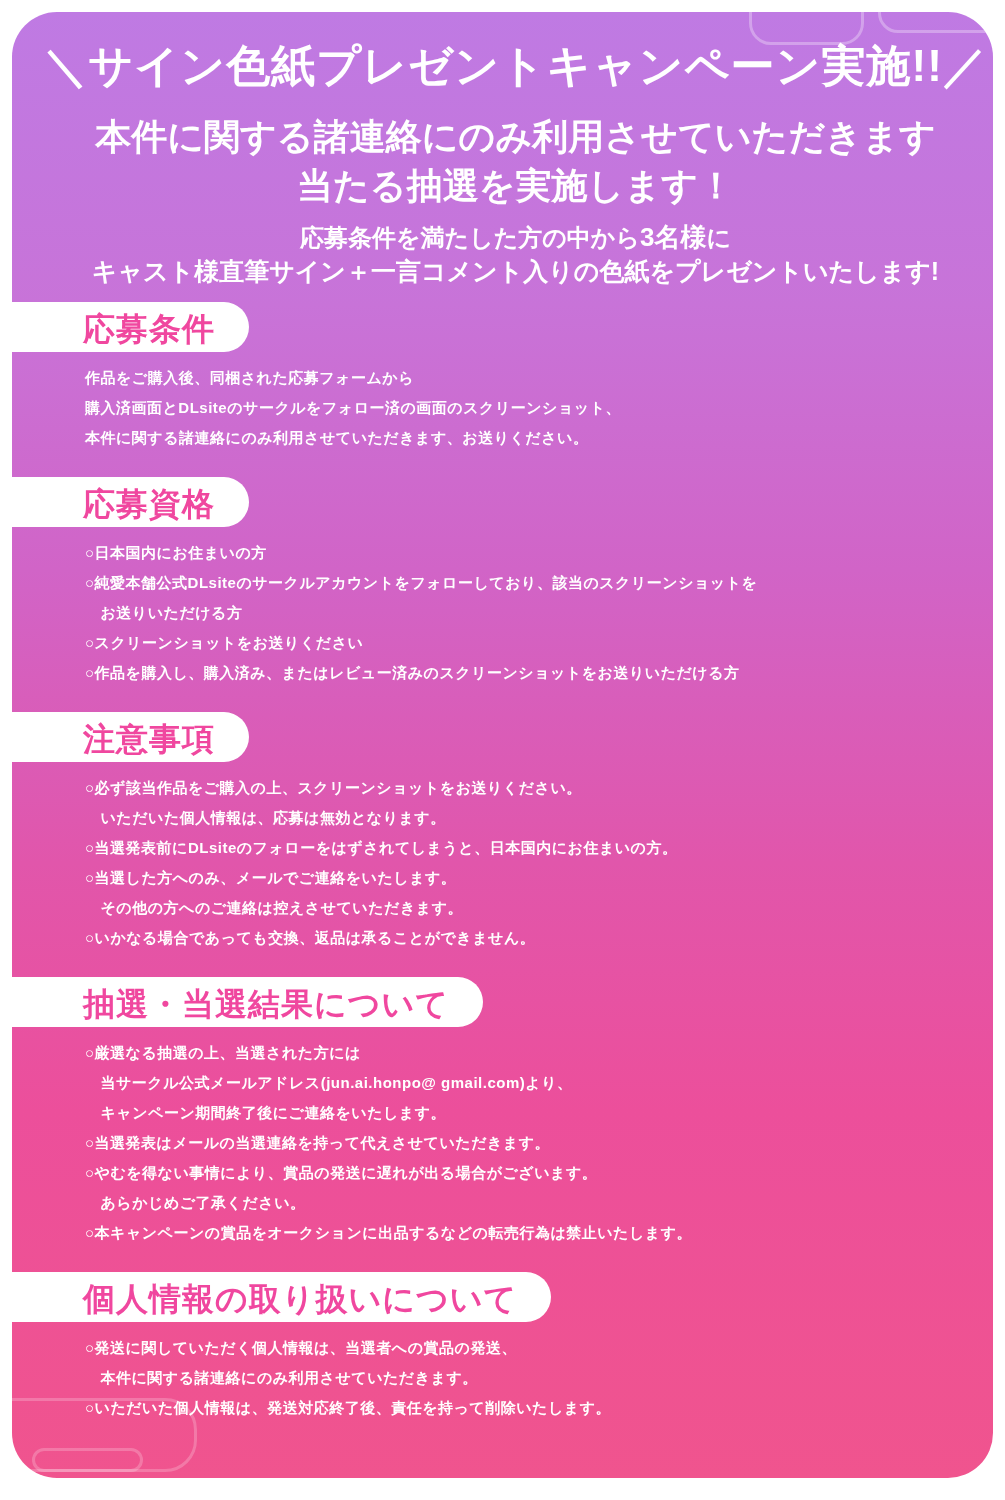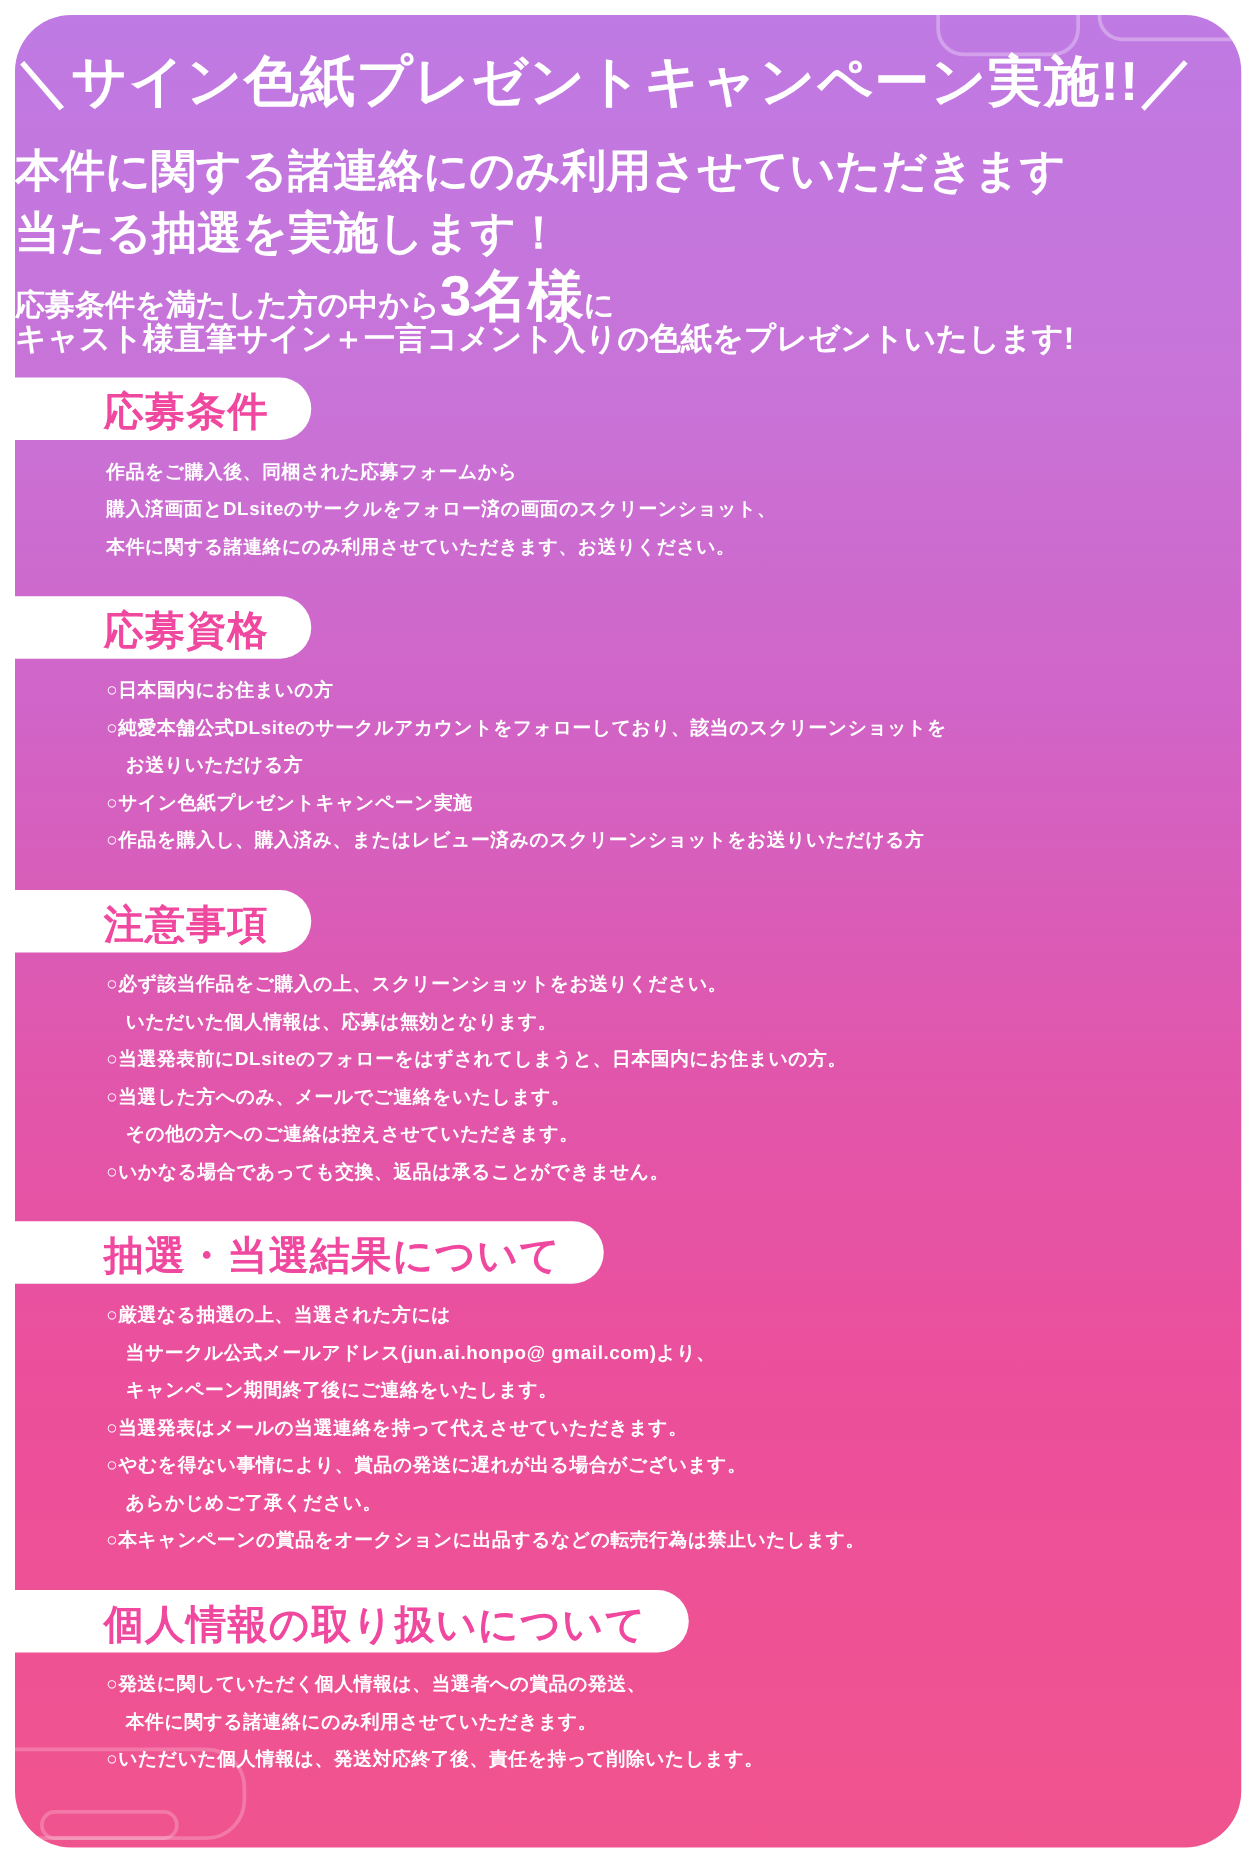--- a/index.html
+++ b/index.html
@@ -19,25 +19,25 @@
       #e156ab 58%, #ec4f9b 75%, #f0548e 100%);
   }
 
   
   .deco{position:absolute;border:3px solid rgba(255,255,255,0.30);pointer-events:none;}
   .deco-tr-1{left:737px;top:-22px;width:115px;height:55px;border-radius:22px;}
   .deco-tr-2{left:866px;top:-22px;width:300px;height:43px;border-radius:20px;}
   .deco-bl-rect{left:-40px;top:1386px;width:225px;height:74px;border-radius:32px;border-color:rgba(255,255,255,0.22);}
   .deco-bl-pill{left:20px;top:1436px;width:111px;height:24px;border-radius:13px;border-color:rgba(255,255,255,0.22);}
 
-  .hdr{position:absolute;left:0;width:100%;color:#fff;}
+  .hdr{position:absolute;left:13px;width:100%;text-align:center;color:#fff;}
   .title{top:28px;font-size:44px;line-height:52px;letter-spacing:1px;}
   .subtitle{top:100px;font-size:36px;line-height:49px;}
   .intro1{top:205px;font-size:24px;line-height:40px;}
-  .intro1 .big{font-size:45px;}
+  .intro1 .big{font-size:26px;}
   .intro2{top:244px;font-size:25px;line-height:30px;}
 
   .sections{position:absolute;left:0;top:290px;width:100%;}
   .section + .section{margin-top:24px;}
   .section-pill{
     background:#ffffff;height:50px;border-radius:0 25px 25px 0;
     display:inline-flex;align-items:flex-end;
     padding:0 34px 0 71px;
     color:var(--pink);font-size:32px;letter-spacing:1px;
   }
@@ -81,21 +81,21 @@
   </div>
 
   <div class="section">
     <div class="section-pill">
       <span>応募資格</span>
     </div>
     <div class="section-body">
           <div class="body-line">○日本国内にお住まいの方</div>
           <div class="body-line">○純愛本舗公式DLsiteのサークルアカウントをフォローしており、該当のスクリーンショットを</div>
           <div class="body-line">　お送りいただける方</div>
-          <div class="body-line">○サイン色紙プレゼントキャンペーン実施</div>
+          <div class="body-line">○スクリーンショットをお送りください</div>
           <div class="body-line">○作品を購入し、購入済み、またはレビュー済みのスクリーンショットをお送りいただける方</div>
         </div>
   </div>
 
   <div class="section">
     <div class="section-pill">
       <span>注意事項</span>
     </div>
     <div class="section-body">
           <div class="body-line">○必ず該当作品をご購入の上、スクリーンショットをお送りください。</div>

